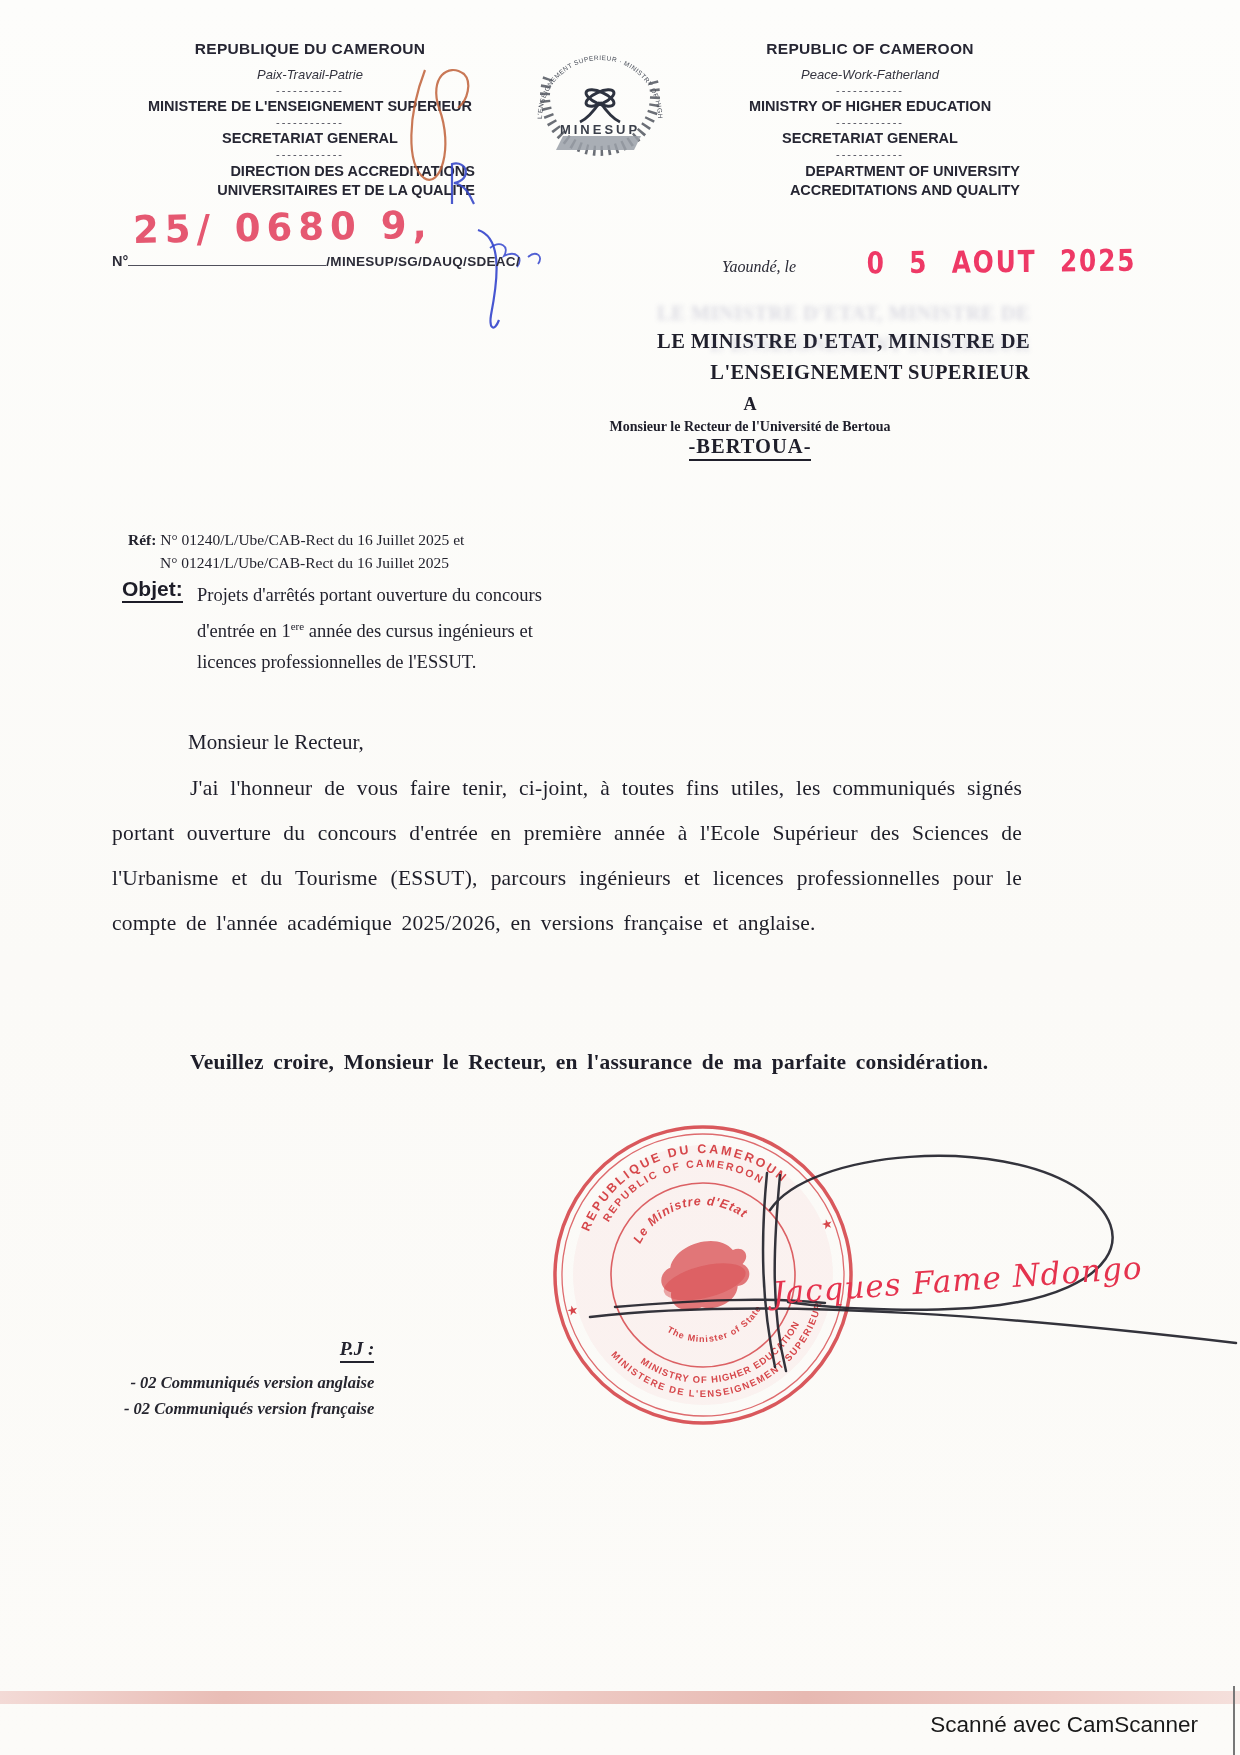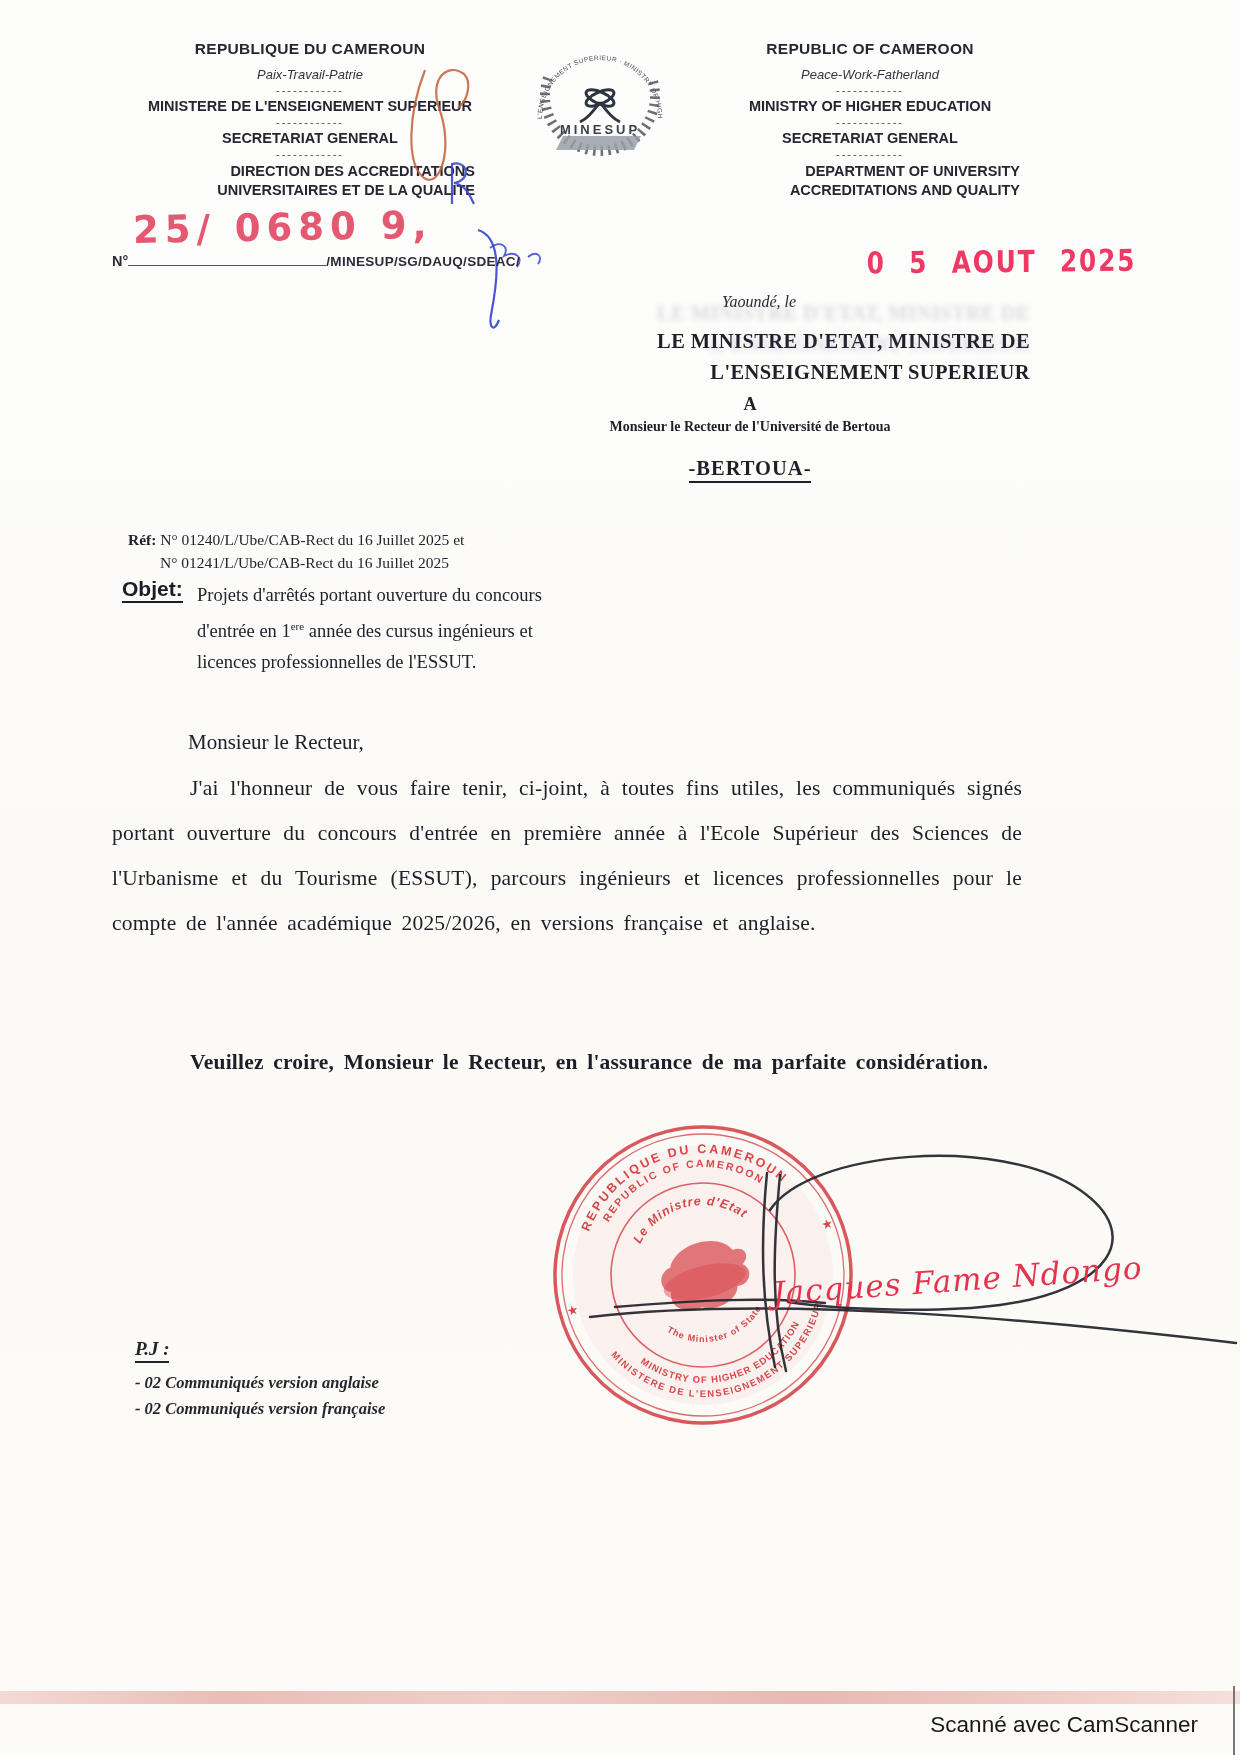--- a/index.html
+++ b/index.html
@@ -18,29 +18,29 @@
   .dept-en{width:300px;}
   
   .registry-stamp{font-family:"DejaVu Sans",sans-serif;font-weight:bold;font-size:37px;
     letter-spacing:6px;color:#e4506a;transform:rotate(-1deg) scaleY(1.03);opacity:.95;white-space:nowrap;}
   .date-stamp{font-family:"DejaVu Sans",sans-serif;font-weight:bold;font-size:27px;letter-spacing:2px;
     word-spacing:14px;color:#ee2f5f;transform:scale(.92,1.12) rotate(-.5deg);white-space:nowrap;opacity:.95;}
   .num-line{font-family:"Liberation Sans",sans-serif;font-size:14px;color:#2c2c38;white-space:nowrap;}
   .num-line .lbl{font-weight:bold;font-size:14.5px;}
   .num-line .blank{display:inline-block;width:198px;border-bottom:1.5px solid #50505c;height:13px;}
   .num-line .sfx{font-weight:600;font-size:13.5px;letter-spacing:.3px;}
-  .place-date{font-style:italic;font-size:16px;color:#2a2a36;margin-top:35px;}
+  .place-date{font-style:italic;font-size:16px;color:#2a2a36;}
   
   .addr{width:560px;text-align:center;font-weight:bold;color:#1f1f2b;}
   .addr .l1,.addr .l2{font-size:20.5px;letter-spacing:.4px;text-align:right;}
   .addr .l2{margin-top:8px;}
   .ghost{text-shadow:0 -28px 5px rgba(100,100,145,.22);}
   .addr .to{font-size:18px;margin-top:10px;}
   .addr .recipient{font-size:14px;margin-top:4px;}
-  .addr .city{font-size:20.5px;letter-spacing:1px;margin-top:22px;display:inline-block;
+  .addr .city{font-size:20.5px;letter-spacing:1px;display:inline-block;
     border-bottom:2.5px solid #1f1f2b;padding-bottom:1px;}
   
   .refblk{font-size:15.5px;line-height:23px;color:#23232e;}
   .refblk .lbl{font-weight:bold;}
   .refblk .l2{padding-left:32px;}
   .subj-label{font-family:"Liberation Sans",sans-serif;font-weight:800;font-size:21px;color:#1d1d28;
     border-bottom:2.5px solid #1d1d28;padding-bottom:1px;}
   .subj-text{width:385px;font-size:18.5px;line-height:31px;color:#23232e;}
   .subj-text sup{font-size:11px;}
   
@@ -137,21 +137,21 @@
   <div class="abs subj-text" style="left:197px;top:580px;">
     <div>Projets d'arrêtés portant ouverture du concours</div>
     <div><span>d'entrée en 1</span><sup>ere</sup><span> année des cursus ingénieurs et</span></div>
     <div>licences professionnelles de l'ESSUT.</div>
   </div>
 
   <div class="abs salutation" style="left:188px;top:730px;">Monsieur le Recteur,</div>
   <div class="abs para" style="left:112px;top:766px;">J'ai l'honneur de vous faire tenir, ci-joint, à toutes fins utiles, les communiqués signés portant ouverture du concours d'entrée en première année à l'Ecole Supérieur des Sciences de l'Urbanisme et du Tourisme (ESSUT), parcours ingénieurs et licences professionnelles pour le compte de l'année académique 2025/2026, en versions française et anglaise.</div>
   <div class="abs para" style="left:112px;top:1040px;font-weight:bold;">Veuillez croire, Monsieur le Recteur, en l'assurance de ma parfaite considération.</div>
 
-  <div class="abs pj" style="left:135px;top:1338px;">
+  <div class="abs pj" style="left:124px;top:1338px;text-align:right;">
     <span class="lbl">P.J :</span>
     <div class="items">
       <div>- 02 Communiqués version anglaise</div>
       <div>- 02 Communiqués version française</div>
     </div>
   </div>
 
   <svg class="abs" style="left:538px;top:1110px;" width="330" height="330" viewBox="0 0 330 330">
     <defs>
       <path id="sTopFR" d="M 43,165 A 122,122 0 0 1 287,165"></path>

